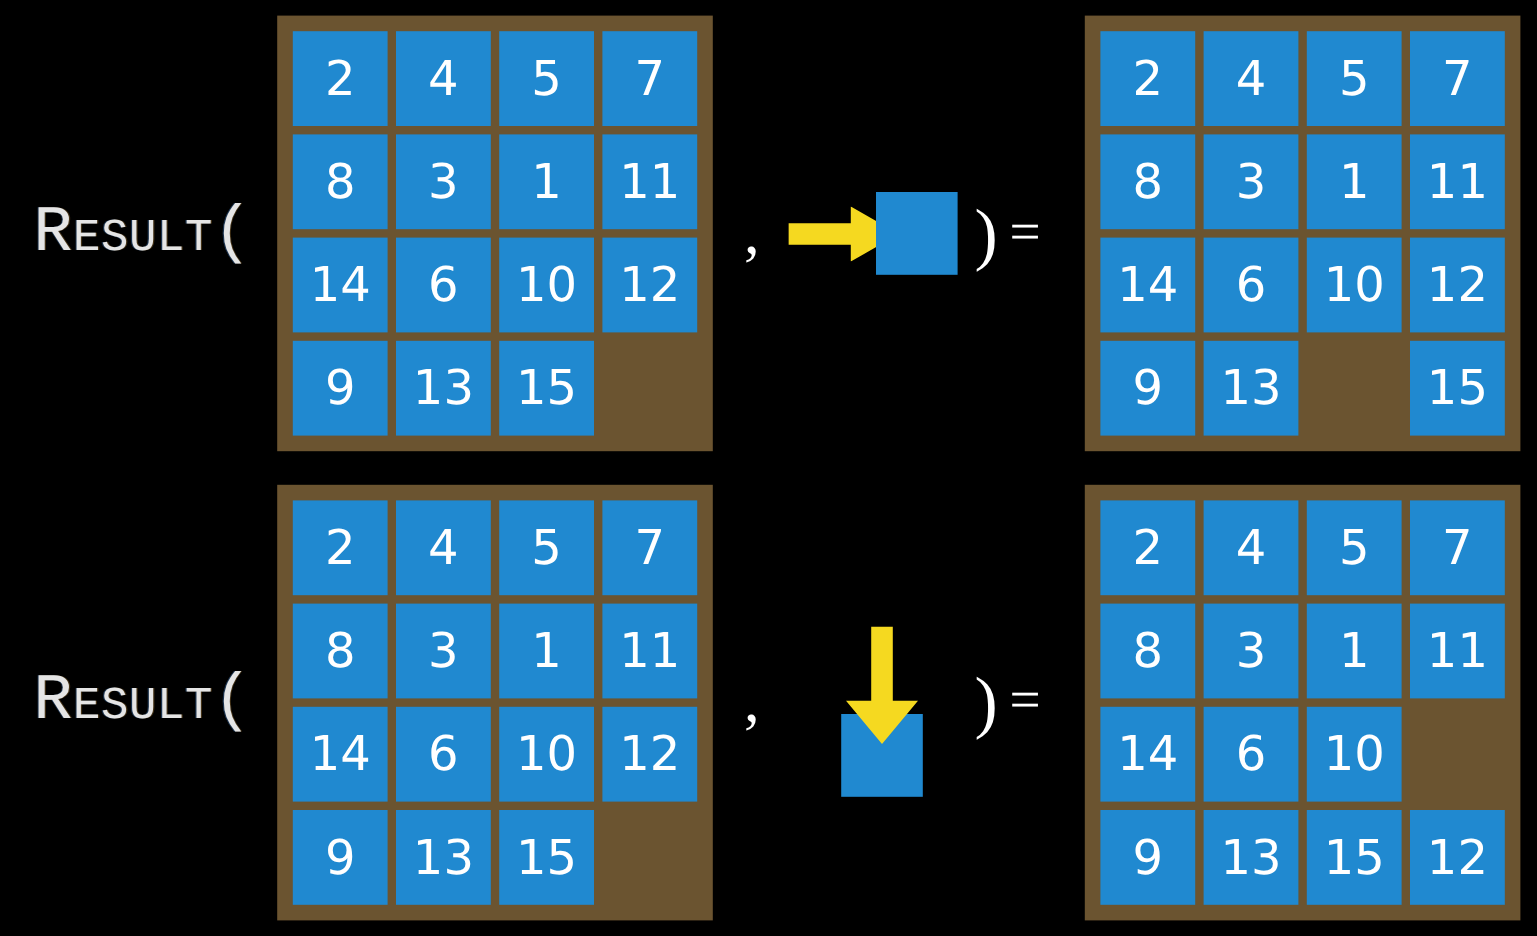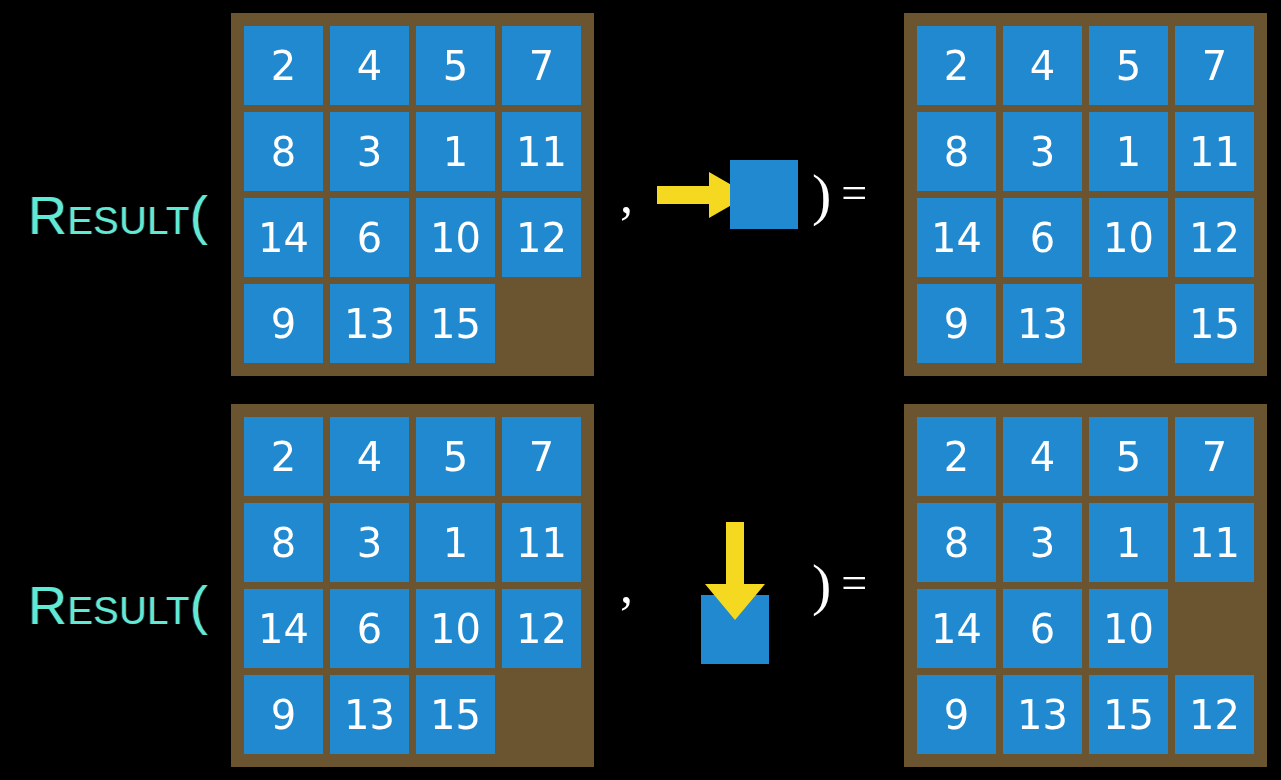--- a/index.html
+++ b/index.html
@@ -29,29 +29,28 @@
   }
   .eq-row.row-top    { top: 0; }
   .eq-row.row-bottom { top: 390px; }
 
   
   .result-label {
     position: absolute;
     left: 28px;
     top: 50%;
     transform: translateY(-50%);
-    color: #5eead4;
-    font-family: Liberation Sans, sans-serif;
+    color: #e5e5e5;
+    font-family: Liberation Mono, monospace;
     font-variant: small-caps;
     font-size: 54px;
     line-height: 1;
     letter-spacing: 0.5px;
     white-space: nowrap;
     text-shadow: 1px 0 0 rgba(120,90,40,0.55), -1px 0 0 rgba(60,110,170,0.45);
-    margin-top: 20px;
   }
 
   
   .comma {
     position: absolute;
     top: 50%;
     transform: translateY(-50%);
     color: #ffffff;
     font-family: "Liberation Serif", serif;
     font-size: 52px;

